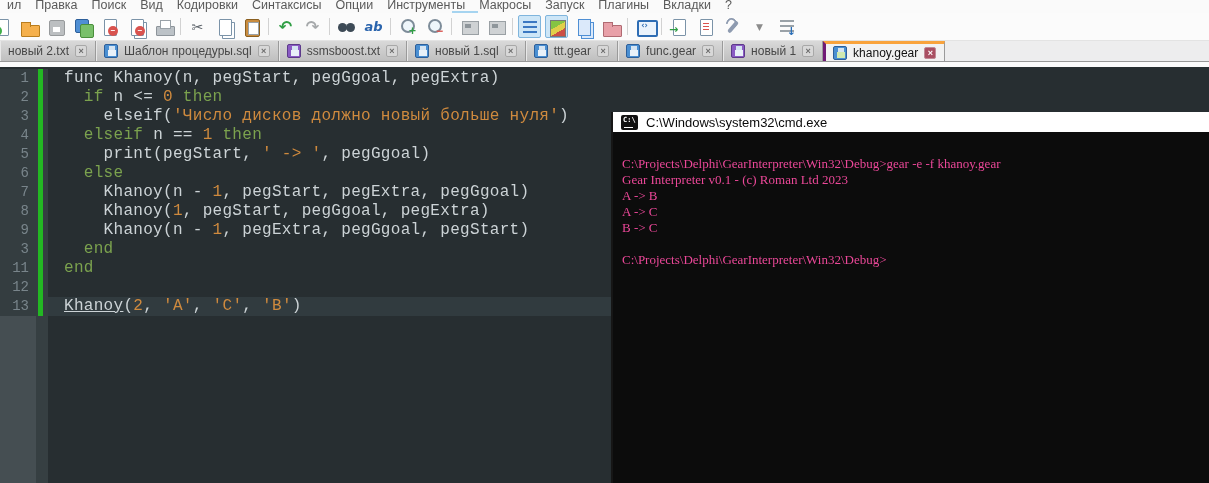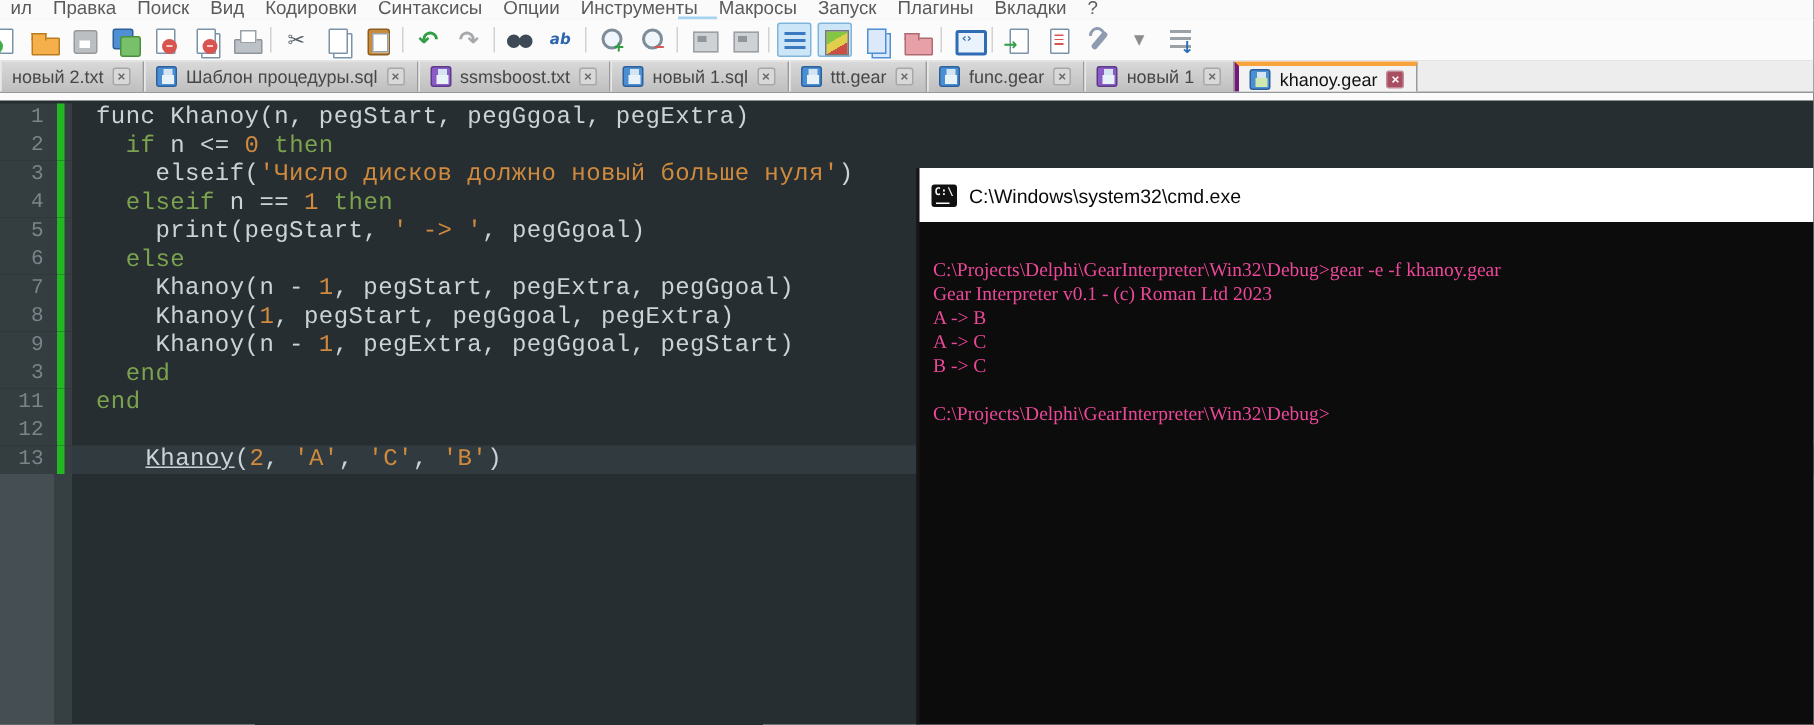--- a/index.html
+++ b/index.html
@@ -20,21 +20,21 @@
   .toolbar > * { flex:none; }
   .tbi { width:23px; height:23px; margin:0 2px; position:relative; display:flex;
          align-items:center; justify-content:center; border:1px solid transparent; border-radius:2px; }
   .tbi.pressed { background:#cde6f7; border-color:#7fb5dd; }
   .sep { width:7px; height:23px; position:relative; }
   .sep::before { content:""; position:absolute; left:3px; top:3px; width:1px; height:17px; background:#d2d2d2; }
   .glyph { font-family:"DejaVu Sans", sans-serif; }
   .g-cut  { font-size:14px; color:#5a6168; }
   .g-undo { font-size:16px; font-weight:bold; color:#2f9e44; line-height:1; }
   .g-redo { font-size:16px; font-weight:bold; color:#a6a9ab; line-height:1; }
-  .g-replace { font-size:10px; font-weight:bold; color:#2a64ad; font-style:italic; }
+  .g-replace { font-size:13px; font-weight:bold; color:#2a64ad; font-style:italic; }
   .g-drop { font-size:9px; color:#8c8c8c; }
 
   .k-doc-plus::before, .k-doc-minus::before, .k-docs-minus::before, .k-copy::before,
   .k-doc-arrow::before, .k-doc-redlines::before
     { content:""; position:absolute; left:5px; top:3px; width:11px; height:15px;
       background:#fff; border:1px solid #7b93a8; border-radius:1px; }
   .k-docs-minus::before, .k-copy::before { box-shadow:3px 3px 0 -1px #fff, 3px 3px 0 0 #7b93a8; }
   .k-doc-plus::after  { content:"+"; position:absolute; left:1px; bottom:1px; width:10px; height:10px;
       background:#3fae49; border-radius:50%; color:#fff; font:bold 9px/10px "Liberation Sans",sans-serif; text-align:center; }
   .k-doc-minus::after, .k-docs-minus::after { content:"−"; position:absolute; right:2px; bottom:1px;
@@ -120,28 +120,28 @@
             font-family:"Liberation Mono", monospace; }
   .rows { position:absolute; left:0; top:2px; right:0; }
   .row { display:flex; height:19px; line-height:19px; white-space:pre; }
   .ln { width:36px; flex:none; background:#343d40; color:#79858b; font-size:14px;
         text-align:right; padding-right:7px; }
   .gmargin { width:12px; flex:none; background:#353e41; position:relative; }
   .row.chg .gmargin::before { content:""; position:absolute; left:2px; top:0; width:5px; height:19px; background:#23b823; }
   .code { flex:1; font-size:16px; letter-spacing:0.3px; padding-left:16px; color:#ccd3d6; }
   .row.cur .code { background:#313b3f; }
   .pl { color:#ccd3d6; } .kw { color:#7ba24e; } .num { color:#cf8a3e; } .str { color:#cf8a3e; }
-  .u { text-decoration:underline;margin-left:33px; }
+  .u { text-decoration:underline; }
   .gutter-rest-num { position:absolute; left:0; top:249px; bottom:0; width:36px; background:#454e52; }
   .gutter-rest-margin { position:absolute; left:36px; top:249px; bottom:0; width:12px; background:#363f42; }
 
   
   .cmdwin { position:absolute; left:611px; top:112px; right:0; bottom:0; background:#0c0c0c;
             border-left:2px solid #161616; }
-  .cmd-titlebar { height:36px; background:#ffffff; display:flex; align-items:center; padding-left:8px; gap:8px; }
+  .cmd-titlebar { height:20px; background:#ffffff; display:flex; align-items:center; padding-left:8px; gap:8px; }
   .cmd-ico { width:17px; height:15px; background:#111; border-radius:2px; position:relative; flex:none; }
   .cmd-ico::before { content:"C:\\"; position:absolute; left:2px; top:1px; color:#fff;
                      font:bold 7px/9px "DejaVu Sans Mono",monospace; }
   .cmd-ico::after { content:""; position:absolute; left:3px; bottom:2px; width:9px; height:1px; background:#fff; }
   .cmd-title { font-size:13px; color:#0a0a0a; }
   .cmd-body { padding:24px 0 0 9px; font-family:Liberation Serif, serif; font-size:13px;
               line-height:16px; color:#ec4899; white-space:pre; }
 </style>
 </head>
 <body>

